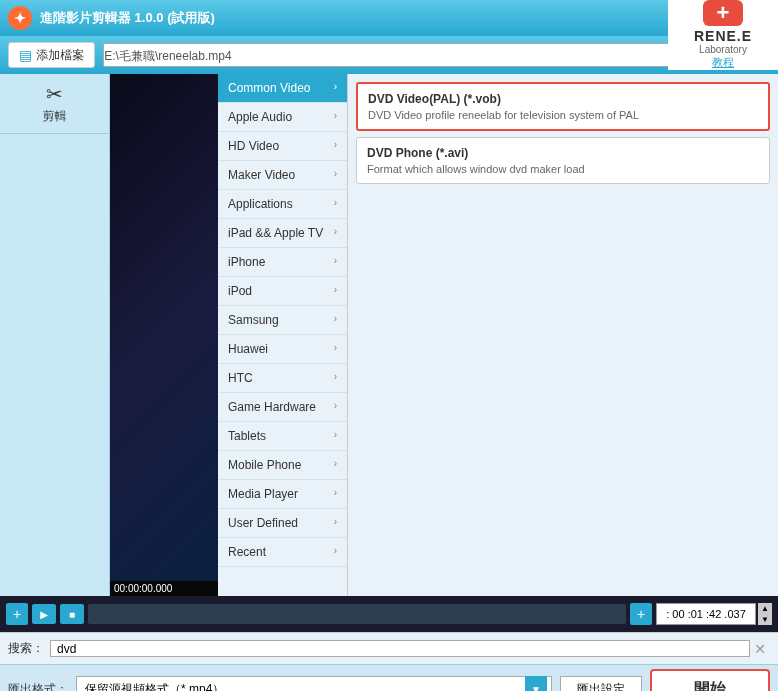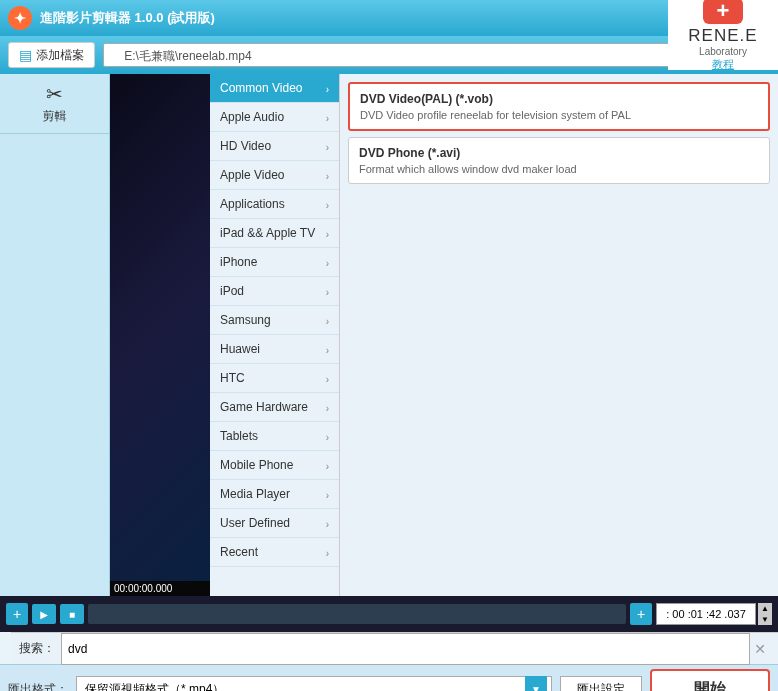--- a/index.html
+++ b/index.html
@@ -49,23 +49,23 @@
     }
     .logo-cross {
       width: 40px; height: 40px;
       background: #e74c3c;
       border-radius: 6px;
       display: flex; align-items: center; justify-content: center;
       color: white; font-size: 22px; font-weight: bold;
       margin-bottom: 2px;
     }
     .logo-text {
-      font-size: 17px;
-      color: #333;
-      font-weight: normal;
+      font-size: 14px;
+      color: #333;
+      font-weight: bold;
       letter-spacing: 1px;
     }
     .logo-sub {
       font-size: 10px;
       color: #666;
     }
     .logo-link {
       font-size: 11px;
       color: #29a8d0;
       text-decoration: underline;
@@ -92,21 +92,21 @@
       height: 26px;
     }
     .toolbar-btn .btn-icon {
       color: #29a8d0;
       font-size: 14px;
     }
     .file-path {
       background: white;
       border: 1px solid #aaa;
       border-radius: 2px;
-      padding: 2px 20px;
+      padding: 2px 0;
       flex: 1;
       height: 24px;
       font-size: 12px;
       color: #555;
       line-height: 20px;
     }
 
     
     .main-area {
       display: flex;
@@ -146,21 +146,21 @@
     
     .format-menu {
       width: 130px;
       background: #e8f2f8;
       border-right: 1px solid #ccc;
       overflow-y: auto;
       flex-shrink: 0;
     }
     .menu-item {
       display: flex;
-      align-items: flex-end;
+      align-items: flex-start;
       justify-content: space-between;
       padding: 7px 10px;
       cursor: pointer;
       font-size: 12px;
       color: #333;
       border-bottom: 1px solid #d0e4ef;
     }
     .menu-item.active { background: #29a8d0; color: white; }
     .menu-arrow { font-size: 10px; color: #888; }
     .menu-item.active .menu-arrow { color: white; }
@@ -226,30 +226,29 @@
     }
 
     
     .search-area {
       background: #e8f2f8;
       height: 32px;
       display: flex;
       align-items: center;
       padding: 0 8px;
       border-top: 1px solid #ccc;
-      margin-left: 11px;
     }
     .search-label {
       font-size: 12px;
       color: #333;
       margin-right: 6px;
     }
     .search-input {
       flex: 1;
-      height: 32px;
+      height: 17px;
       border: 1px solid #aaa;
       padding: 2px 6px;
       font-size: 12px;
       background: white;
     }
     .search-clear {
       color: #999;
       cursor: pointer;
       padding: 0 4px;
       font-size: 14px;
@@ -305,21 +304,21 @@
       padding: 6px 40px;
       font-size: 16px;
       color: #333;
       cursor: pointer;
       font-weight: bold;
       height: 40px;
       min-width: 120px;
     }
 
     .video-left-panel {
-      width: 100px;
+      width: 108px;
       background: #111;
       display: flex; flex-direction: column;
       justify-content: flex-end;
     }
 
     .video-time-left {
       color: white;
       font-size: 10px;
       padding: 2px 4px;
       background: rgba(0,0,0,0.5);
@@ -415,21 +414,21 @@
       </div>
       <div class="menu-item">
         <span>Apple Audio</span>
         <span class="menu-arrow">›</span>
       </div>
       <div class="menu-item">
         <span>HD Video</span>
         <span class="menu-arrow">›</span>
       </div>
       <div class="menu-item">
-        <span>Apple Video</span>
+        <span>Maker Video</span>
         <span class="menu-arrow">›</span>
       </div>
       <div class="menu-item">
         <span>Applications</span>
         <span class="menu-arrow">›</span>
       </div>
       <div class="menu-item">
         <span>iPad &amp;&amp; Apple TV</span>
         <span class="menu-arrow">›</span>
       </div>

